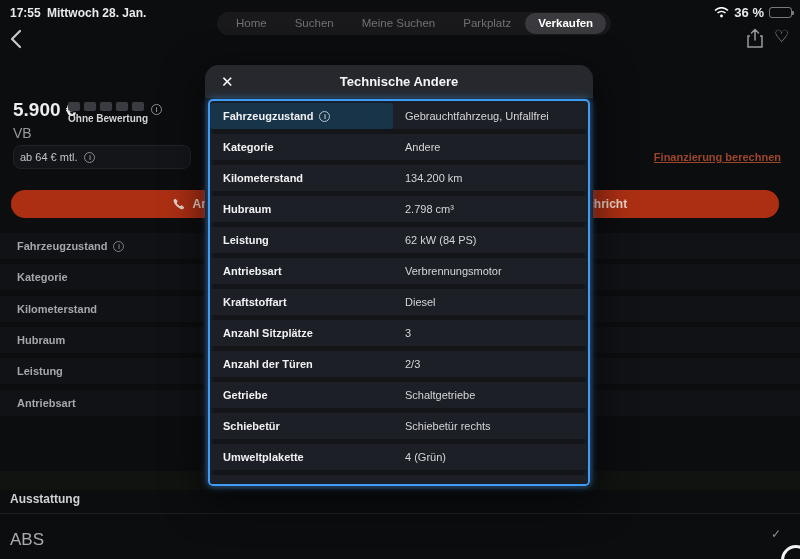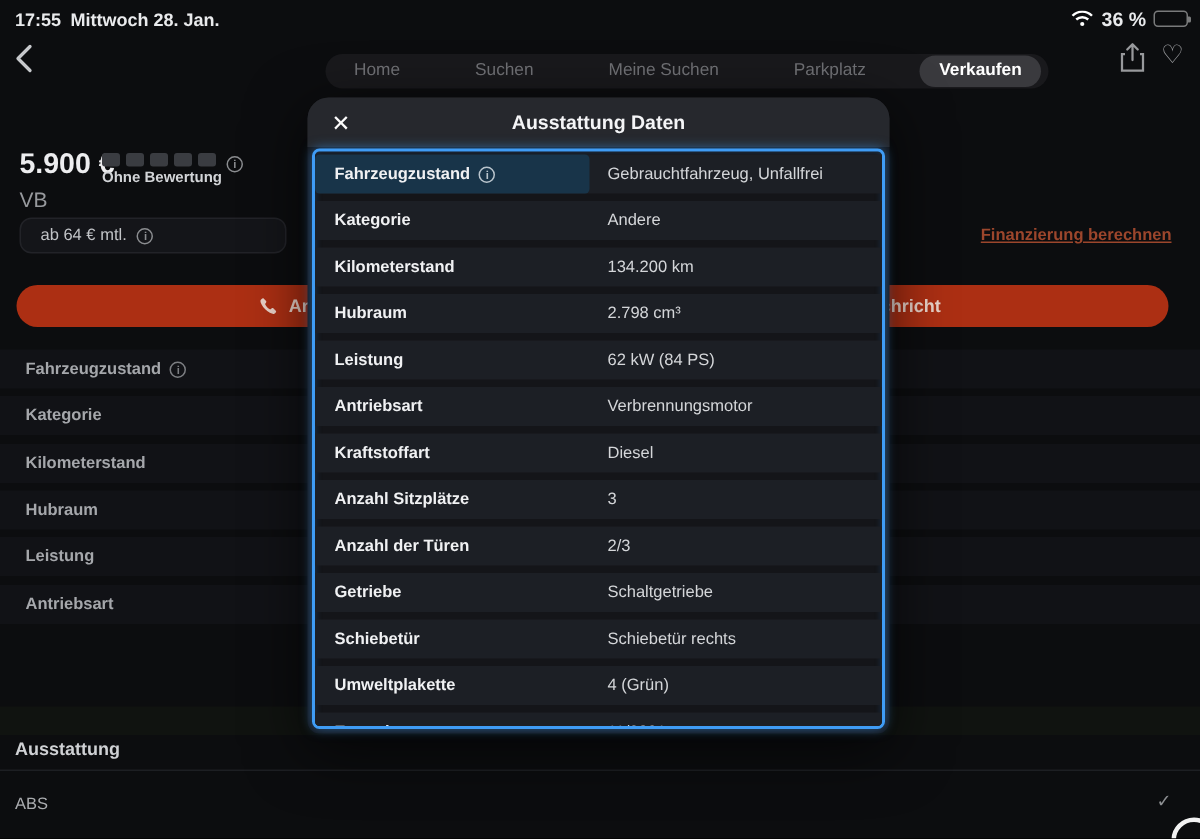--- a/index.html
+++ b/index.html
@@ -15,55 +15,55 @@
   .sb-time { left:10px; top:6px; font-size:12px; font-weight:bold; color:#e9eaec; }
   .sb-date { left:47px; top:6px; font-size:12px; font-weight:bold; color:#e9eaec; }
   .sb-right { right:8px; top:5px; display:flex; align-items:center; gap:5px; }
   .sb-batt-pct { font-size:13px; font-weight:bold; color:#e9eaec; }
   .battery { width:23px; height:11px; border:1px solid rgba(255,255,255,.45); border-radius:3px; position:relative; padding:1px; }
   .battery .fill { width:36%; height:100%; background:#fff; border-radius:1.5px; }
   .battery .cap { position:absolute; right:-3px; top:3px; width:2px; height:4px; background:rgba(255,255,255,.45); border-radius:0 1px 1px 0; }
 
   
   .back { left:9px; top:29px; width:18px; height:20px; cursor:pointer; }
-  .nav { left:217px; top:36px; height:23px; display:flex; align-items:center; background:#19191c; border-radius:14px; padding:0 5px;gap:22px; }
+  .nav { left:217px; top:12px; height:23px; display:flex; align-items:center; background:#19191c; border-radius:14px; padding:0 5px; }
   .tab { font-size:11.5px; color:#707175; padding:0 14px; line-height:23px; cursor:pointer; white-space:nowrap; }
   .tab.active { background:#3a3a3e; color:#fff; font-weight:bold; border-radius:11px; line-height:21px; height:21px; padding:0 13px; }
   .share { left:746px; top:28px; }
   .heart { left:774px; top:27px; font-size:17px; color:#98999c; line-height:20px; }
 
   
   .price { left:13px; top:99px; font-size:19px; font-weight:bold; color:#ededef; }
   .stars { left:68px; top:102px; display:flex; gap:4px; }
   .stars i { width:12px; height:9px; background:#3a3c41; border-radius:2px; }
   .rating-label { left:68px; top:113px; font-size:10px; font-weight:bold; color:#d2d4d7; }
   .info-i { display:inline-flex; align-items:center; justify-content:center;
     width:11px; height:11px; border:1px solid currentColor; border-radius:50%;
     font-size:7.5px; font-style:normal; font-weight:bold; }
   .rating-info { left:151px; top:104px; color:#8b8d90; }
   .price-note { left:13px; top:125px; font-size:14px; color:#97999d; }
   .rate-box { left:13px; top:145px; width:178px; height:24px; background:#141519; border:1px solid #222328;
-    border-radius:8px; display:flex; align-items:center; gap:7px; padding:0 13px;
+    border-radius:8px; display:flex; align-items:center; gap:7px; padding:0 6px;
     font-size:11px; color:#c2c4c7; }
   .rate-box .info-i { color:#8b8d90; }
   .fin-link { right:19px; top:151px; font-size:11px; font-weight:bold; color:#9c462c; text-decoration:underline; cursor:pointer; }
   .cta { top:190px; height:28px; background:#ac2f13; border-radius:14px; display:flex;
     align-items:center; justify-content:center; gap:8px; color:#e9d2c8; font-size:12px; font-weight:bold; cursor:pointer; }
   .cta-call { left:11px; width:389px; }
   .cta-msg { left:400px; width:379px; }
 
   
   .bg-row { left:0; right:0; height:26px; background:#111216; display:flex; align-items:center; gap:6px; padding-left:17px; }
   .bg-row .lbl { font-size:11px; font-weight:bold; color:#a5a7ab; }
   .bg-row .info-i { color:#7c7e82; }
 
   .section-band { left:0; right:0; top:471px; height:19px; background:#101310; }
   .equip-h { left:10px; top:492px; font-size:12px; font-weight:bold; color:#cfd1d4; }
   .equip-div { left:0; right:0; top:513px; height:1px; background:#1d1f23; }
-  .equip-lbl { left:10px; top:530px; font-size:11px; color:#aaacaf; }
+  .equip-lbl { left:10px; top:530px; font-size:17px; color:#aaacaf; }
   .equip-check { left:771px; top:527px; font-size:12px; color:#8e9093; }
   .fab-arc { left:781px; top:545px; width:30px; height:30px; border:3px solid #f2f2f2; border-radius:50%; }
 
   
   .modal { left:205px; top:65px; width:388px; height:424px; background:#141519;
     border-radius:14px 14px 8px 8px; box-shadow:0 10px 40px rgba(0,0,0,.65); }
   .modal-head { position:relative; height:33px; background:#26282d; border-radius:14px 14px 0 0;
     display:flex; align-items:center; }
   .modal-close { position:absolute; left:16px; top:0; height:33px; display:flex; align-items:center;
     font-size:15px; color:#fdfdfd; cursor:pointer; }
@@ -179,21 +179,21 @@
   <div class="abs section-band"></div>
   <div class="abs equip-h">Ausstattung</div>
   <div class="abs equip-div"></div>
   <div class="abs equip-lbl">ABS</div>
   <div class="abs equip-check">✓</div>
   <div class="abs fab-arc"></div>
 
   <div class="abs modal">
     <div class="modal-head">
       <span class="modal-close">✕</span>
-      <div class="modal-title">Ausstattung Daten</div>
+      <div class="modal-title">Technische Andere</div>
     </div>
     <div class="focus-rect">
       <div class="mrows" id="mrows">
           <div class="mrow">
             <div class="hl"></div>
             <div class="cell-l">
               <span class="lbl">Fahrzeugzustand</span>
               <i class="info-i">i</i>
             </div>
             <div class="val">Gebrauchtfahrzeug, Unfallfrei</div>

